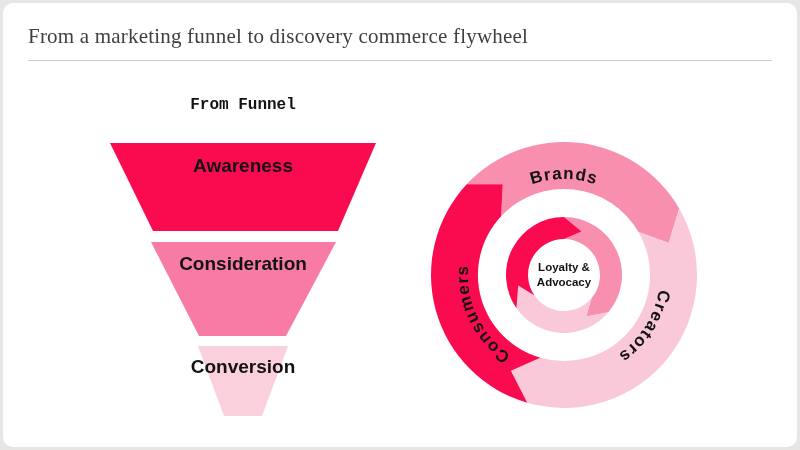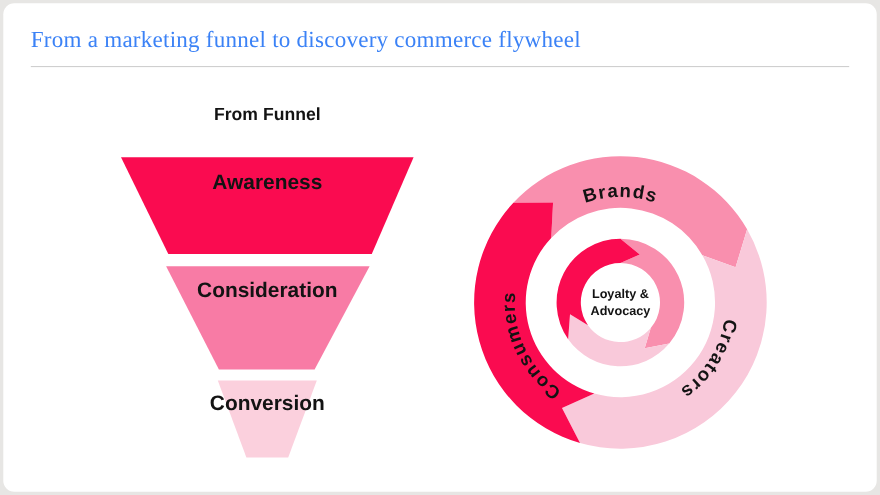--- a/index.html
+++ b/index.html
@@ -7,28 +7,28 @@
     width:800px;height:450px;position:relative;overflow:hidden;
     background:#e7e6e4;
     font-family:"Liberation Sans",sans-serif;
   }
   .card{
     position:absolute;inset:3px;background:#ffffff;border-radius:10px;overflow:hidden;
   }
   .title{
     position:absolute;left:25px;top:21px;
     font-family:"Liberation Serif",serif;
-    font-size:21px;font-weight:400;color:#3b82f6;letter-spacing:0.2px;white-space:nowrap;
+    font-size:21px;font-weight:400;color:#404040;letter-spacing:0.2px;white-space:nowrap;
   }
   .divider{position:absolute;left:25px;right:25px;top:57px;height:1px;background:#cfcfcf;}
   .col-heading{
     position:absolute;top:94px;font-size:16px;font-weight:700;color:#131313;
     text-align:center;line-height:16px;
   }
-  #funnel-heading{left:120px;width:240px;}
+  #funnel-heading{left:120px;width:240px;font-family:Liberation Mono, monospace;}
   #flywheel-heading{left:441px;width:240px;}
   svg.overlay{position:absolute;left:0;top:0;width:800px;height:450px;}
   .stage-label{font-size:19px;font-weight:700;fill:#131313;text-anchor:middle;}
   .wheel-label{font-size:17px;font-weight:700;fill:#131313;letter-spacing:1.2px;text-anchor:middle;}
   .center-label{font-size:11.5px;font-weight:700;fill:#131313;text-anchor:middle;}
 </style>
 </head>
 <body>
 
 <div class="card">

